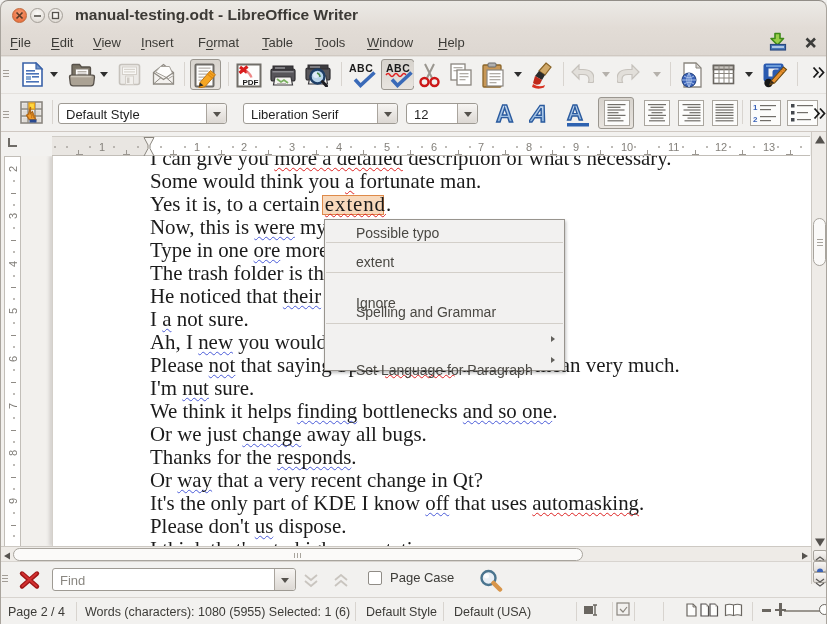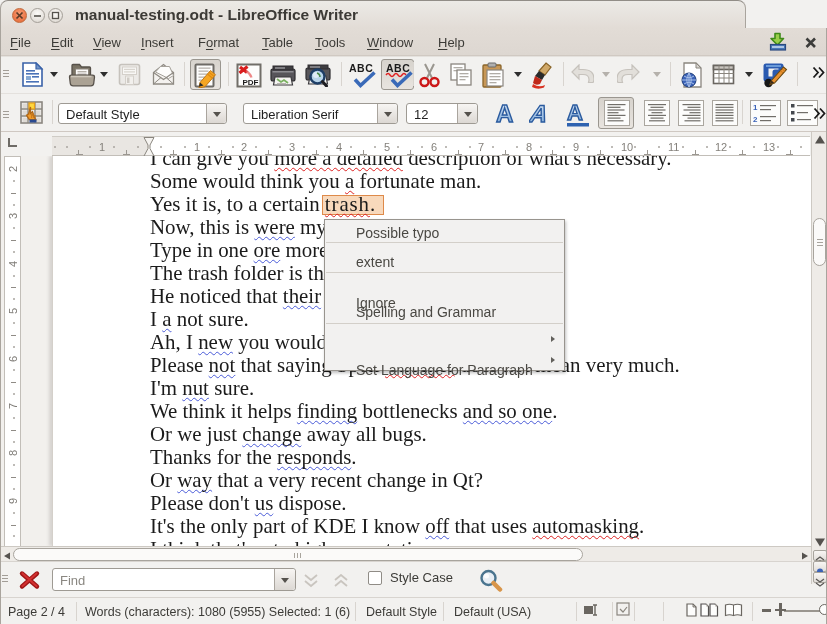--- a/index.html
+++ b/index.html
@@ -1,21 +1,21 @@
 <!DOCTYPE html>
 <html><head>
 <meta charset="utf-8">
 <style>
 * { margin:0; padding:0; box-sizing:border-box; }
 html,body { width:827px; height:624px; overflow:hidden; }
 body { font-family:"Liberation Sans", sans-serif; background:#f2f1ef; position:relative; }
 .edge { position:absolute; top:28px; bottom:0; width:1px; background:#a9a49d; z-index:99; }
 .abs { position:absolute; }
 
-.titlebar { position:absolute; left:0; top:0; width:746px; height:28px;
+.titlebar { position:absolute; left:0; top:0; width:827px; height:28px;
   background:linear-gradient(#eceae6,#e2dcd6);
   border-top:1px solid #918d87; border-left:1px solid #a9a49d; border-right:1px solid #a9a49d;
   border-radius:8px 8px 0 0; }
 .tbtn { position:absolute; top:7px; width:15px; height:15px; border-radius:50%;
   background:radial-gradient(circle at 50% 35%, #fbfaf8, #e8e4df 60%, #d5d0c9); border:1px solid #a49f98; }
 .tbtn.close { background:radial-gradient(circle at 50% 35%, #f59d74, #ee7c4f 55%, #e06a33); border:1px solid #c0683a; }
 .wtitle { position:absolute; left:74px; top:5px; font-size:15.5px; font-weight:bold; color:#3c3a36; }
 
 .menubar { position:absolute; left:0; top:28px; width:827px; height:28px; background:linear-gradient(#e2dcd6,#ddd7d1); border-bottom:1px solid #d0c9c2; }
 .mi { position:absolute; top:7px; font-size:13px; color:#3c3b37; }
@@ -470,35 +470,35 @@
 .b { text-decoration:underline; text-decoration-style:wavy; text-decoration-color:#4a5bd8; text-decoration-thickness:1px; text-underline-offset:2px; text-decoration-skip-ink:none;}
 .selw { letter-spacing:0.9px; text-decoration:underline; text-decoration-style:wavy; text-decoration-color:#dd2222; text-decoration-thickness:1px; text-underline-offset:2px; }
 .selbox { position:absolute; left:322px; top:39px; width:62px; height:20px; background:#f8d9bc; border:1px solid #de8a4a; }
 </style>
 <div class="docarea">
     <div class="page"></div>
     <div class="selbox"></div>
     <div class="doc">
       <div>I can give you <span class="r">more a detailed</span> description of what's necessary.</div>
       <div>Some would think you <span class="r">a</span> fortunate man.</div>
-      <div>Yes it is, to a certain <span class="selw">trash</span>.</div>
+      <div>Yes it is, to a certain <span class="selw">extend</span>.</div>
       <div>Now, this is <span class="b">were</span> my personal favorite.</div>
       <div>Type in one <span class="b">ore</span> more words.</div>
       <div>The trash folder is the best one.</div>
       <div>He noticed that <span class="b">their</span> is a problem.</div>
       <div>I <span class="b">a</span> not sure.</div>
       <div>Ah, I <span class="b">new</span> you would ask.</div>
       <div>Please <span class="b">not</span> that saying Spell <span class="r">Checker</span> does not mean very much.</div>
       <div>I'm <span class="b">nut</span> sure.</div>
       <div>We think it helps <span class="b">finding</span> bottlenecks <span class="b">and so one</span>.</div>
       <div>Or we just <span class="b">change</span> away all bugs.</div>
       <div>Thanks for the <span class="b">responds</span>.</div>
       <div>Or <span class="b">way</span> that a very recent change in Qt?</div>
+      <div>It's the only part of KDE I know <span class="b">off</span> that uses <span class="r">automasking</span>.</div>
       <div>Please don't <span class="b">us</span> dispose.</div>
-      <div>It's the only part of KDE I know <span class="b">off</span> that uses <span class="r">automasking</span>.</div>
       <div>I think that's a to high expectation.</div>
     </div>
     <div class="vruler">
       <span class="vnum" style="top:6px">2</span>
       <span class="vnum" style="top:53px">3</span>
       <span class="vnum" style="top:101px">4</span>
       <span class="vnum" style="top:148px">5</span>
       <span class="vnum" style="top:196px">6</span>
       <span class="vnum" style="top:243px">7</span>
       <span class="vnum" style="top:290px">8</span>
@@ -582,21 +582,21 @@
       <span class="ph">Find</span>
       <span class="btn"></span>
     </div>
 <svg class="abs" style="left:303px;top:12px" width="16" height="14">
       <path d="M2 1 l6 5 6-5 M2 7 l6 5 6-5" stroke="#c9c5bf" stroke-width="1.8" fill="none"></path>
     </svg>
 <svg class="abs" style="left:333px;top:12px" width="16" height="14">
       <path d="M2 12 l6-5 6 5 M2 6 l6-5 6 5" stroke="#c9c5bf" stroke-width="1.8" fill="none"></path>
     </svg>
 <div class="cb"></div>
-<div class="mc">Style Case</div>
+<div class="mc">Page Case</div>
 <svg class="abs" style="left:478px;top:6px" width="27" height="24">
 <circle cx="10.5" cy="10" r="7" fill="#e8eef4" stroke="#4a748e" stroke-width="2.4"></circle>
 <circle cx="8.5" cy="8" r="2.5" fill="#fff" fill-opacity="0.8"></circle>
 <path d="M15.5 15 L22 21.5" stroke="#d8954a" stroke-width="4.5" stroke-linecap="round"></path>
 </svg>
 </div>
 <div class="statusbar">
     <span class="st" style="left:8px">Page 2 / 4</span>
     <span class="st" style="left:85px">Words (characters): 1080 (5955) Selected: 1 (6)</span>
     <span class="st" style="left:366px">Default Style</span>

